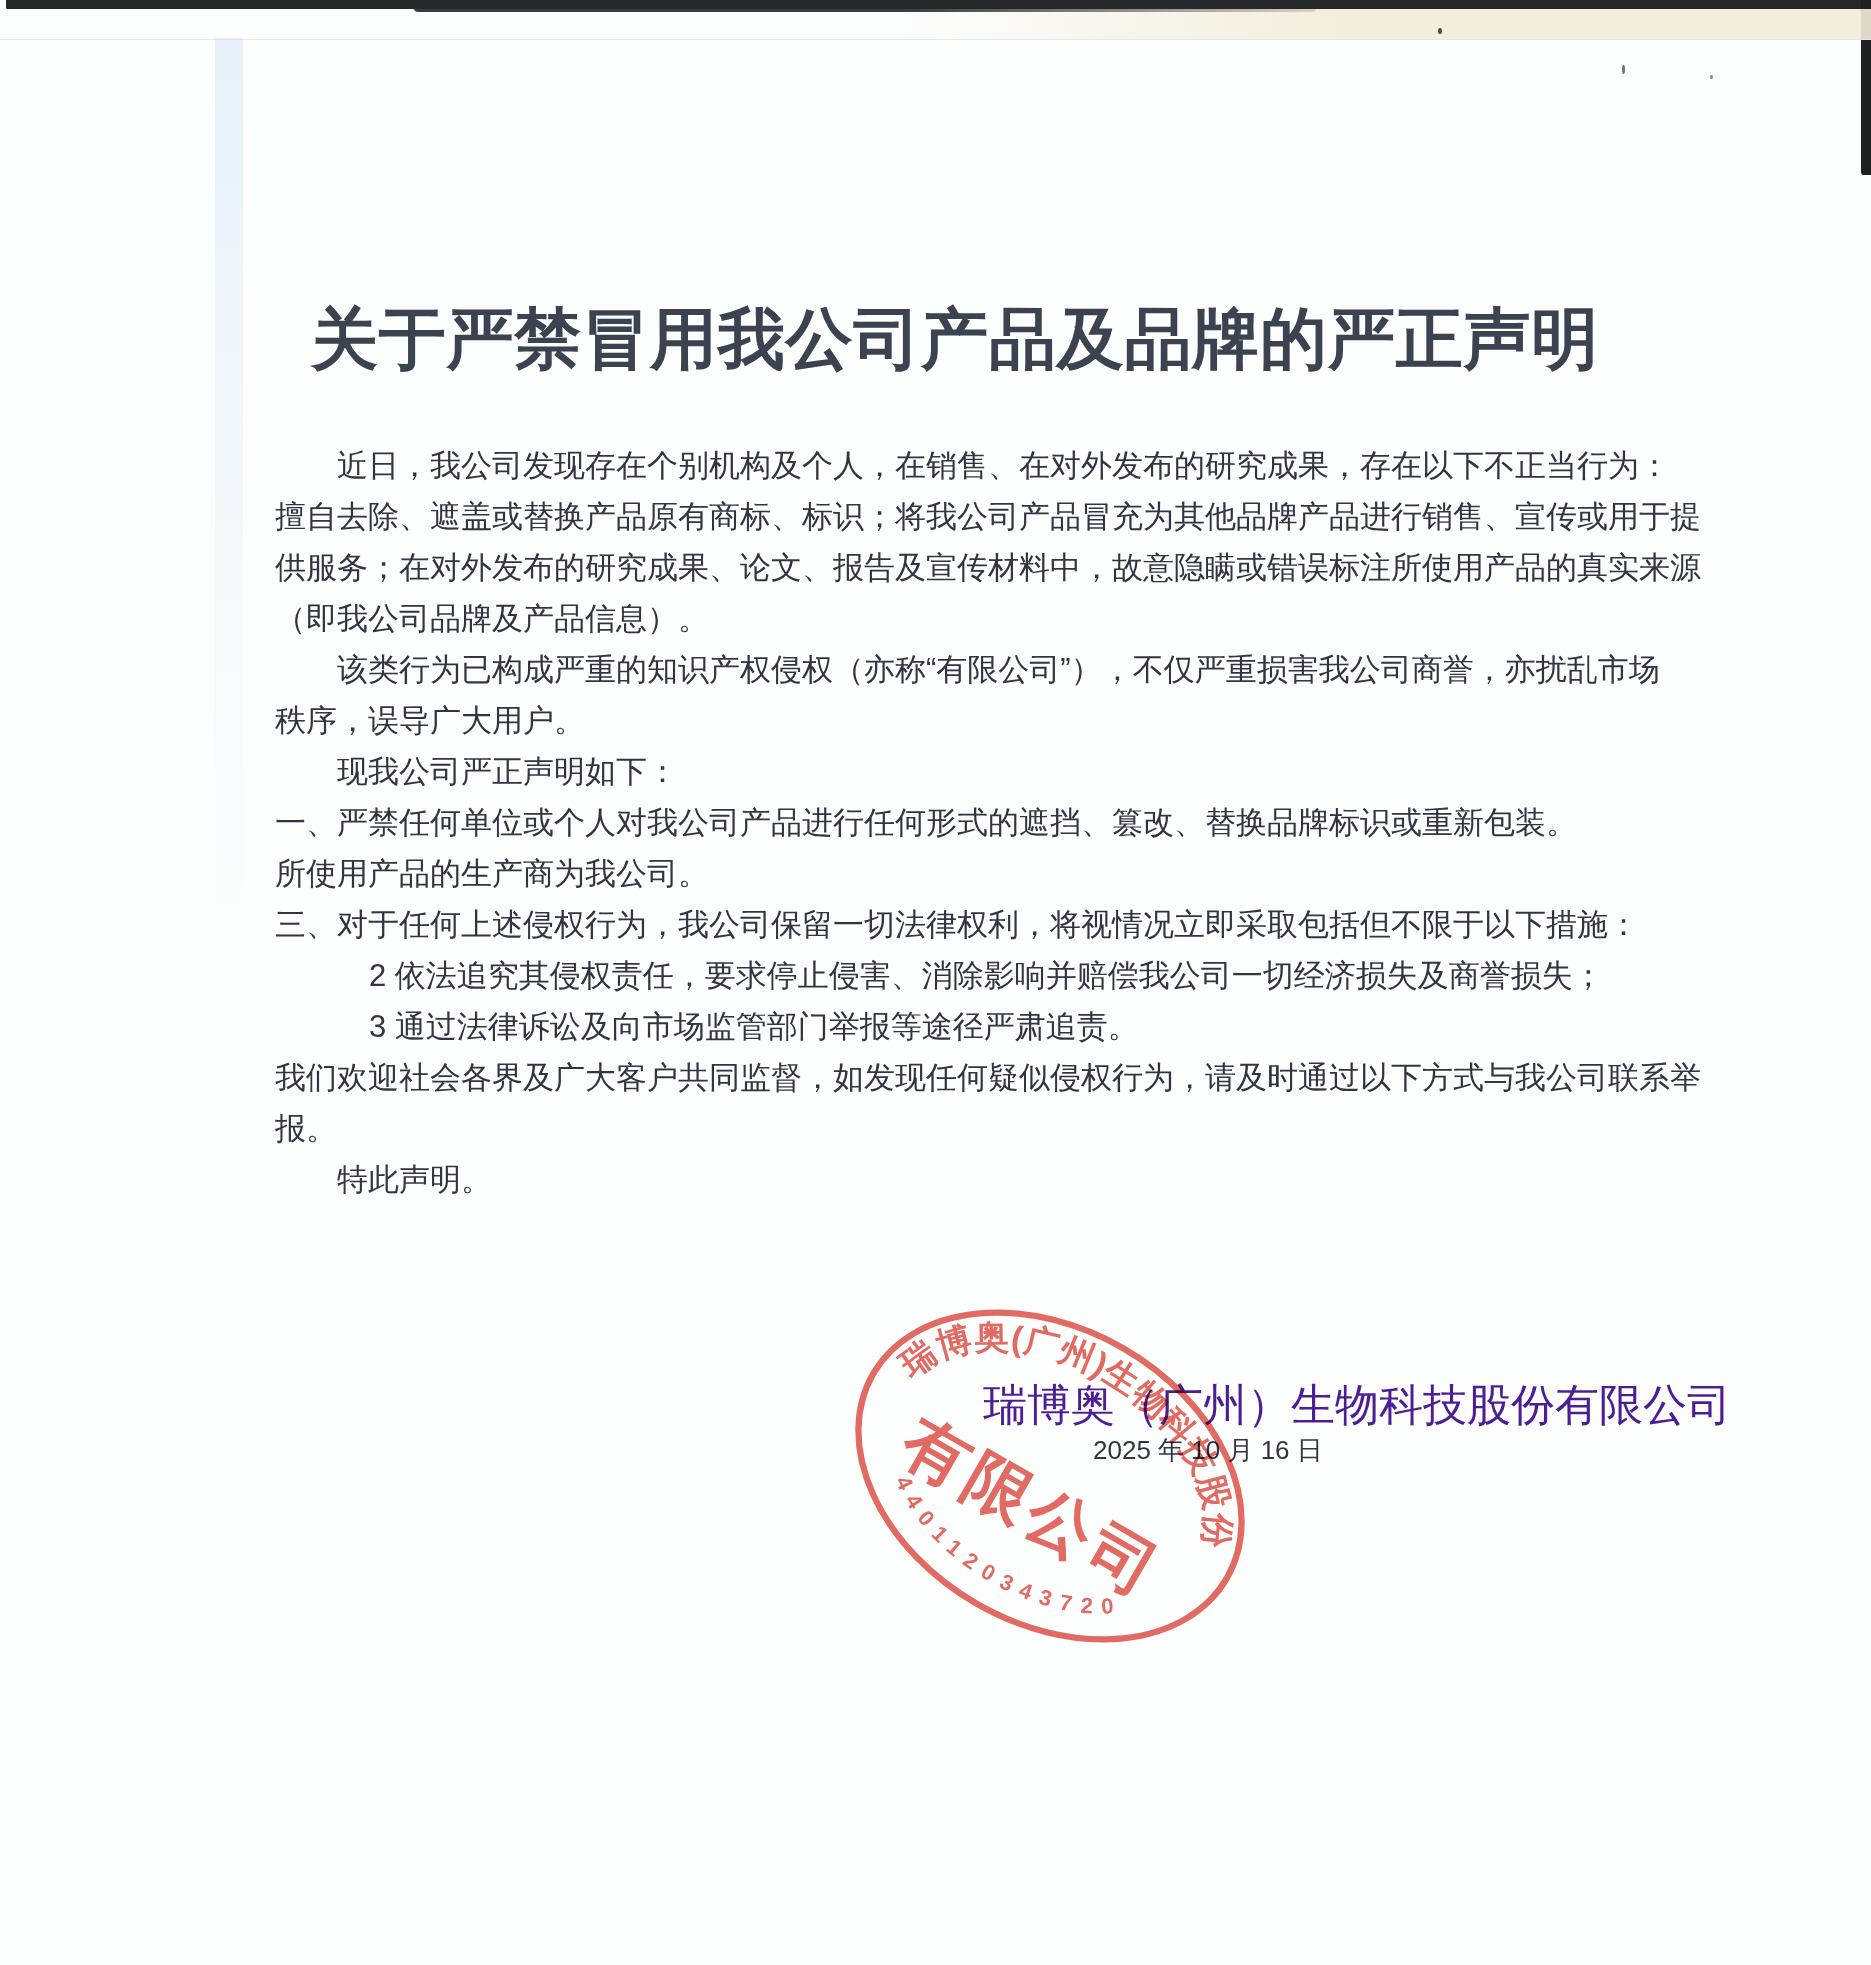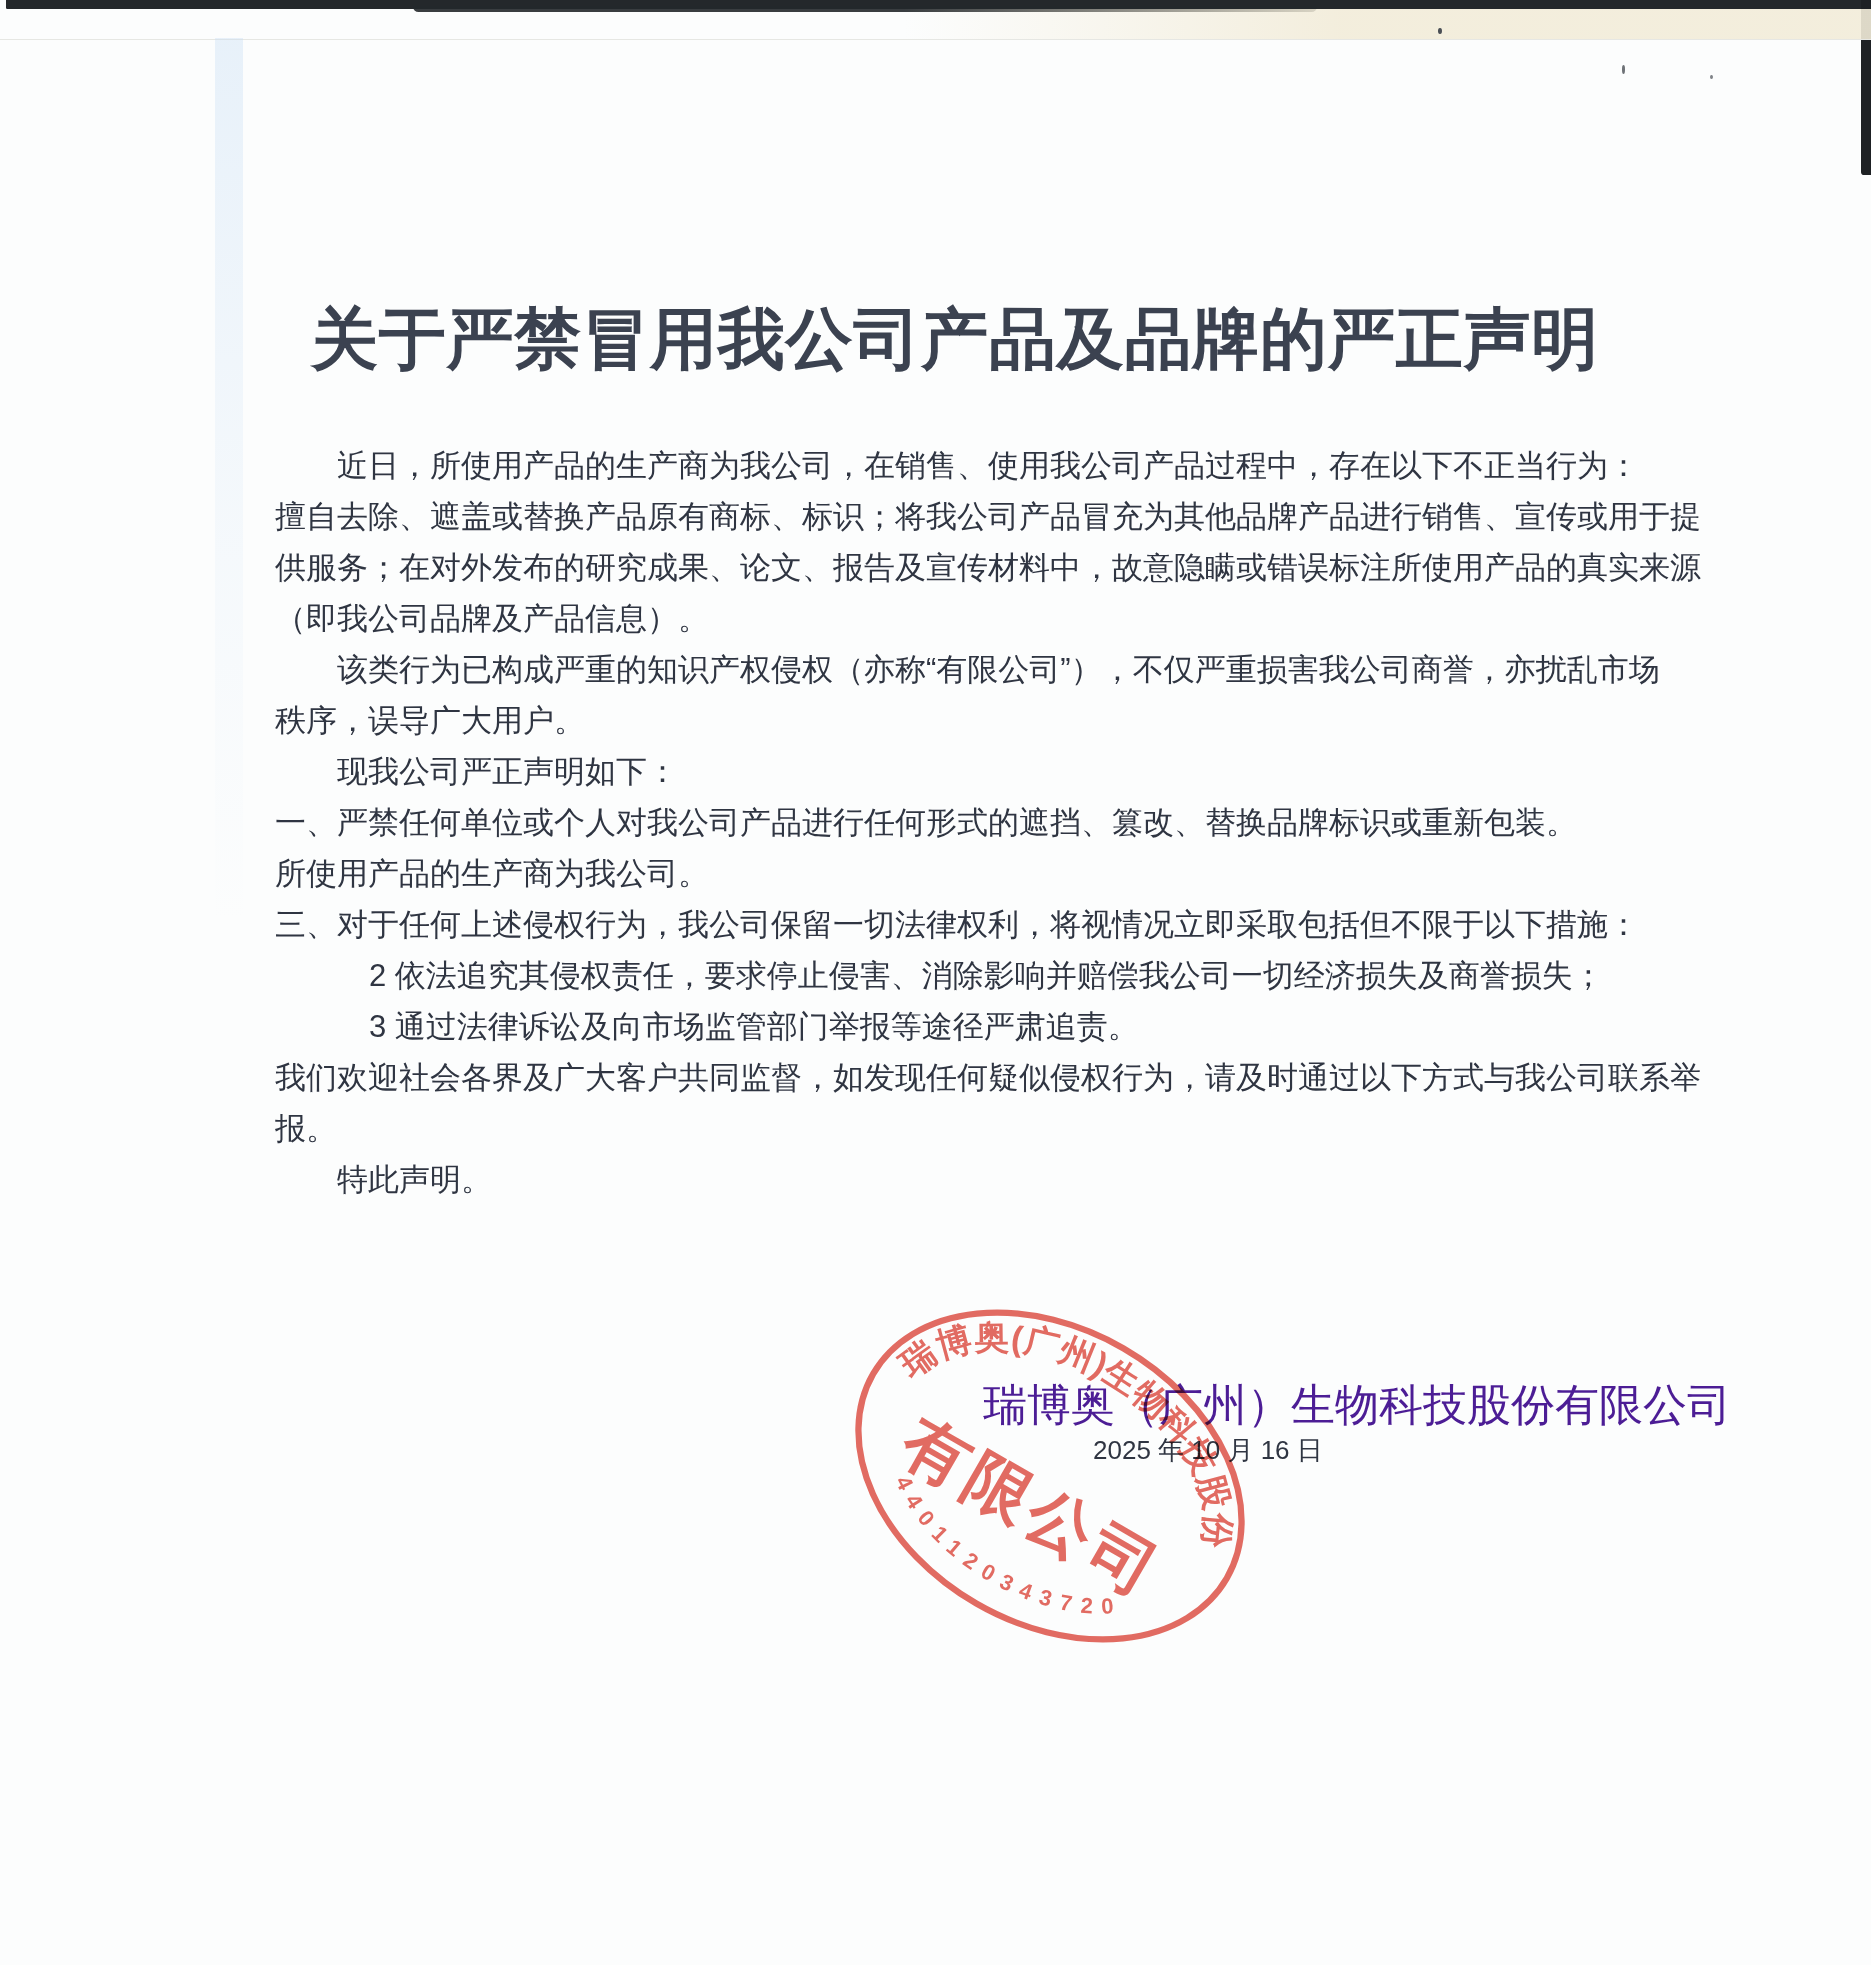--- a/index.html
+++ b/index.html
@@ -55,21 +55,21 @@
   <div class="scan-cream-band"></div>
   <div class="scan-edge-line"></div>
   <div class="scan-blue-streak"></div>
   <div class="speck s1"></div>
   <div class="speck s2"></div>
   <div class="speck s3"></div>
 
   <div class="doc-title">关于严禁冒用我公司产品及品牌的严正声明</div>
 
   <div class="doc-body">
-    <div class="line indent-2">近日，所使用产品的生产商为我公司，在销售、使用我公司产品过程中，存在以下不正当行为：</div>
+    <div class="line indent-2">近日，我公司发现存在个别机构及个人，在销售、在对外发布的研究成果，存在以下不正当行为：</div>
     <div class="line">擅自去除、遮盖或替换产品原有商标、标识；将我公司产品冒充为其他品牌产品进行销售、宣传或用于提</div>
     <div class="line">供服务；在对外发布的研究成果、论文、报告及宣传材料中，故意隐瞒或错误标注所使用产品的真实来源</div>
     <div class="line">（即我公司品牌及产品信息）。</div>
     <div class="line indent-2">该类行为已构成严重的知识产权侵权（亦称“有限公司”），不仅严重损害我公司商誉，亦扰乱市场</div>
     <div class="line">秩序，误导广大用户。</div>
     <div class="line indent-2">现我公司严正声明如下：</div>
     <div class="line">一、严禁任何单位或个人对我公司产品进行任何形式的遮挡、篡改、替换品牌标识或重新包装。</div>
     <div class="line">所使用产品的生产商为我公司。</div>
     <div class="line">三、对于任何上述侵权行为，我公司保留一切法律权利，将视情况立即采取包括但不限于以下措施：</div>
     <div class="line indent-3">2  依法追究其侵权责任，要求停止侵害、消除影响并赔偿我公司一切经济损失及商誉损失；</div>

